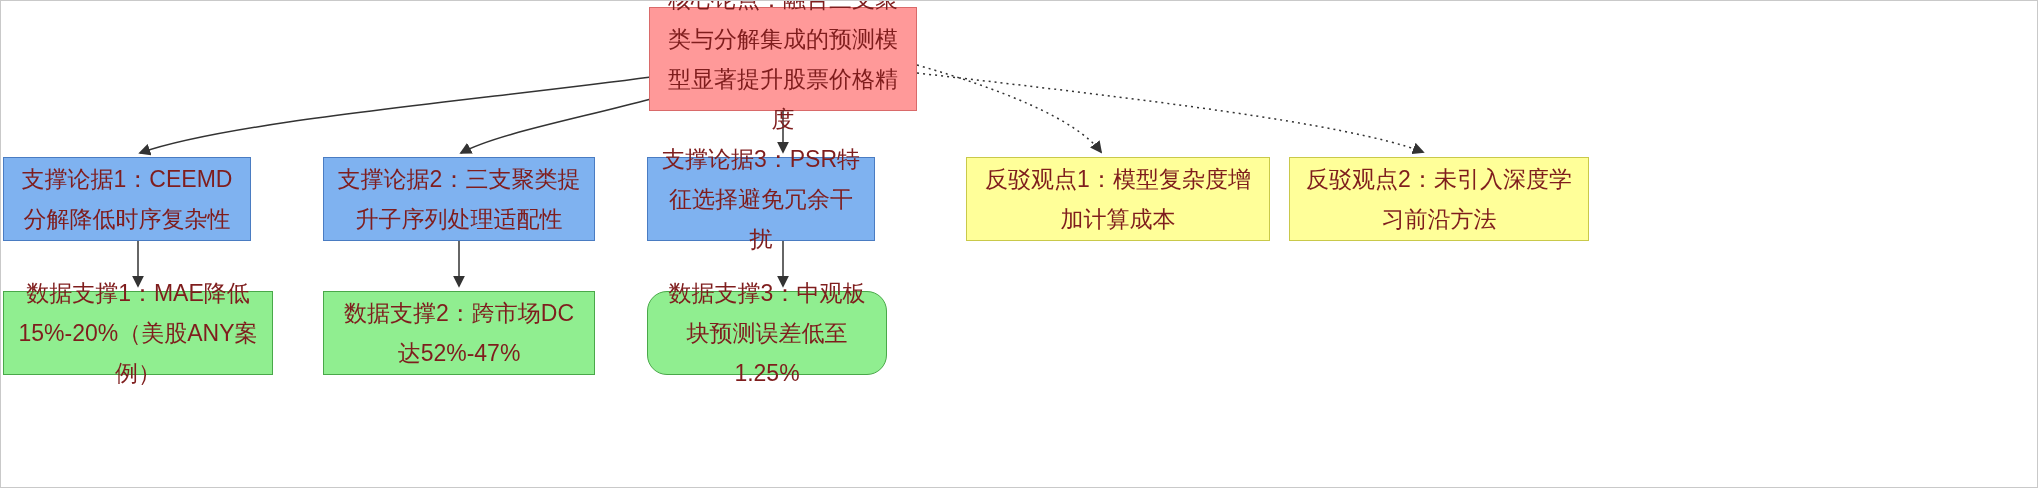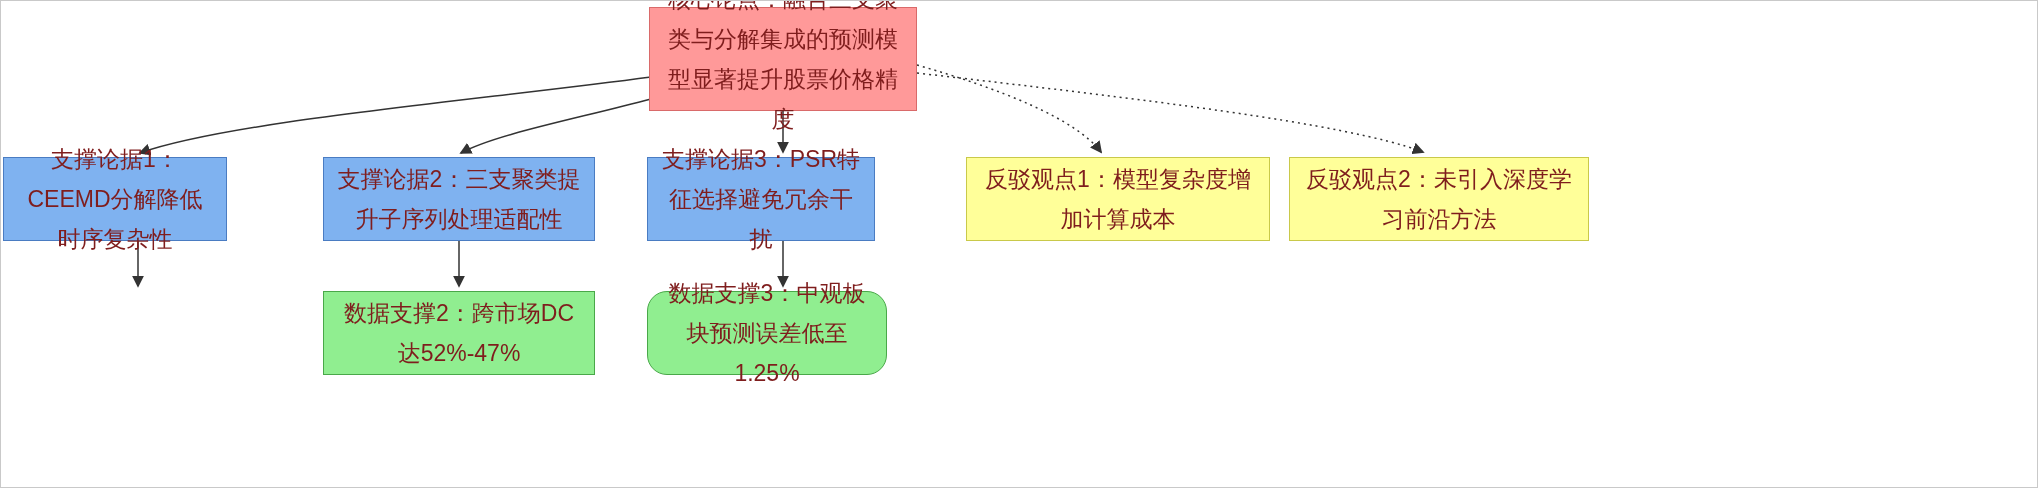--- a/index.html
+++ b/index.html
@@ -32,21 +32,21 @@
     padding: 6px 12px;
   }
   .core {
     left: 648px; top: 6px; width: 268px; height: 104px;
     background: #ff9999; border-color: #d96a6a;
   }
   .support { background: #7fb2f0; border-color: #4a7cc2; top: 156px; height: 84px; }
   .rebuttal { background: #ffff99; border-color: #c9c94a; top: 156px; height: 84px; }
   .evidence { background: #90ee90; border-color: #49a849; top: 290px; height: 84px; }
 
-  .support-1 { left: 2px;    width: 224px; }
+  .support-1 { left: 2px;    width: 248px; }
   .support-2 { left: 322px;  width: 272px; }
   .support-3 { left: 646px;  width: 228px; }
   .rebuttal-1 { left: 965px;  width: 304px; }
   .rebuttal-2 { left: 1288px; width: 300px; align-items: center; }
   .evidence-1 { left: 2px;    width: 270px; }
   .evidence-2 { left: 322px;  width: 272px; }
   .evidence-3 { left: 646px;  width: 240px; border-radius: 20px; }
 
   .edge { stroke: #333333; stroke-width: 1.5; fill: none; }
   .edge.dotted { stroke-dasharray: 2 4; }
@@ -89,20 +89,23 @@
     <span>支撑论据3：PSR特征选择避免冗余干扰</span>
   </div>
 
   <div class="node rebuttal rebuttal-1">
     <span>反驳观点1：模型复杂度增加计算成本</span>
   </div>
   <div class="node rebuttal rebuttal-2">
     <span>反驳观点2：未引入深度学习前沿方法</span>
   </div>
 
+  <div class="node evidence evidence-1">
+    <span>数据支撑1：MAE降低15%-20%（美股ANY案例）</span>
+  </div>
   <div class="node evidence evidence-2">
     <span>数据支撑2：跨市场DC达52%-47%</span>
   </div>
   <div class="node evidence evidence-3">
     <span>数据支撑3：中观板块预测误差低至1.25%</span>
   </div>
 
 </div>
 
 </body></html>

